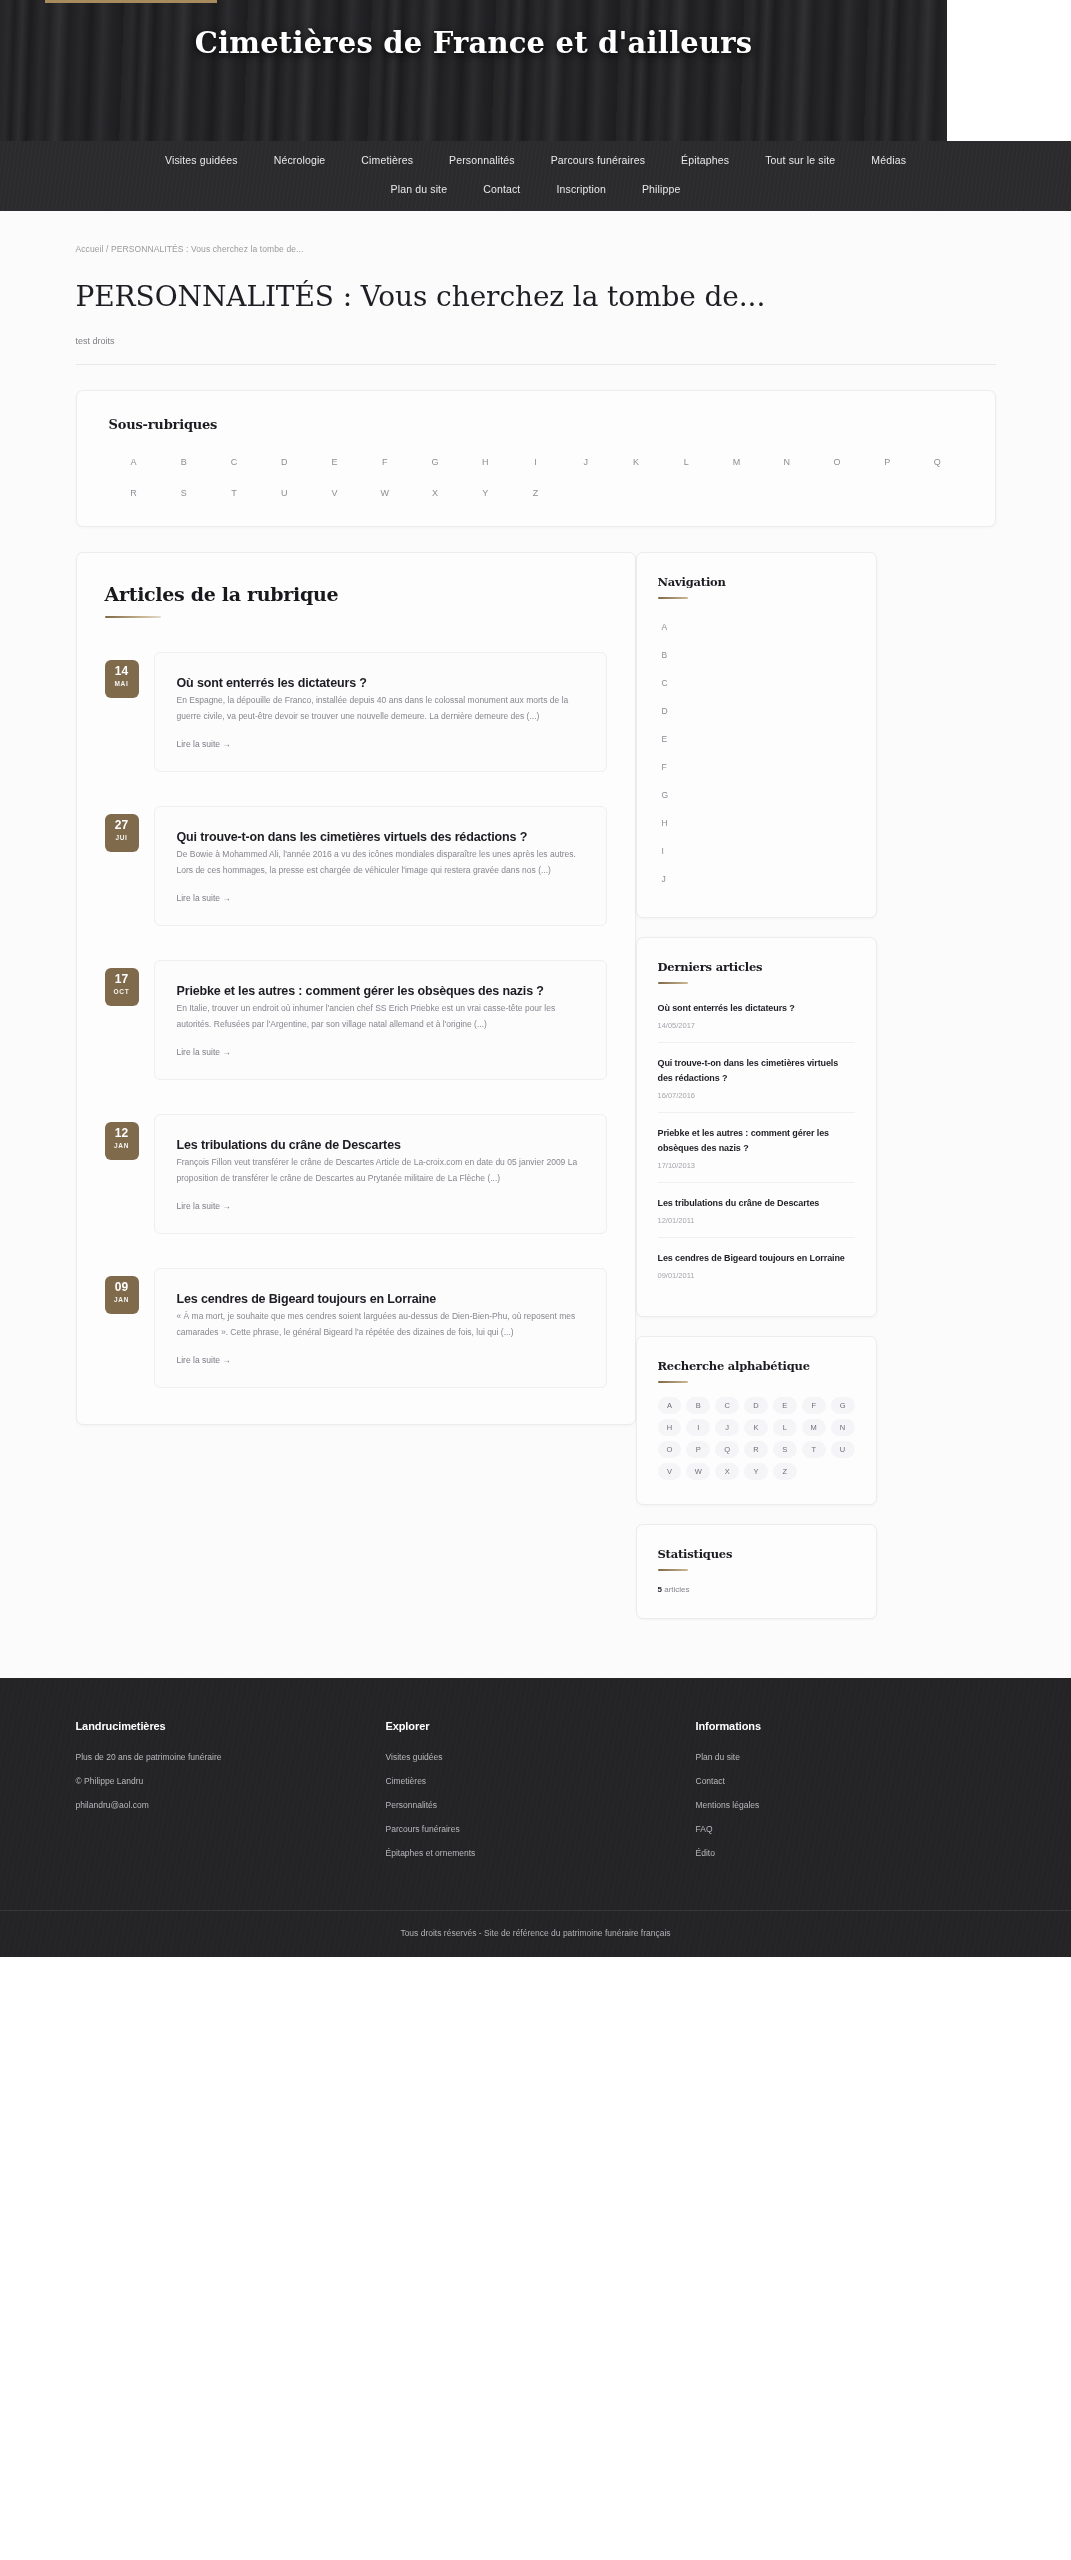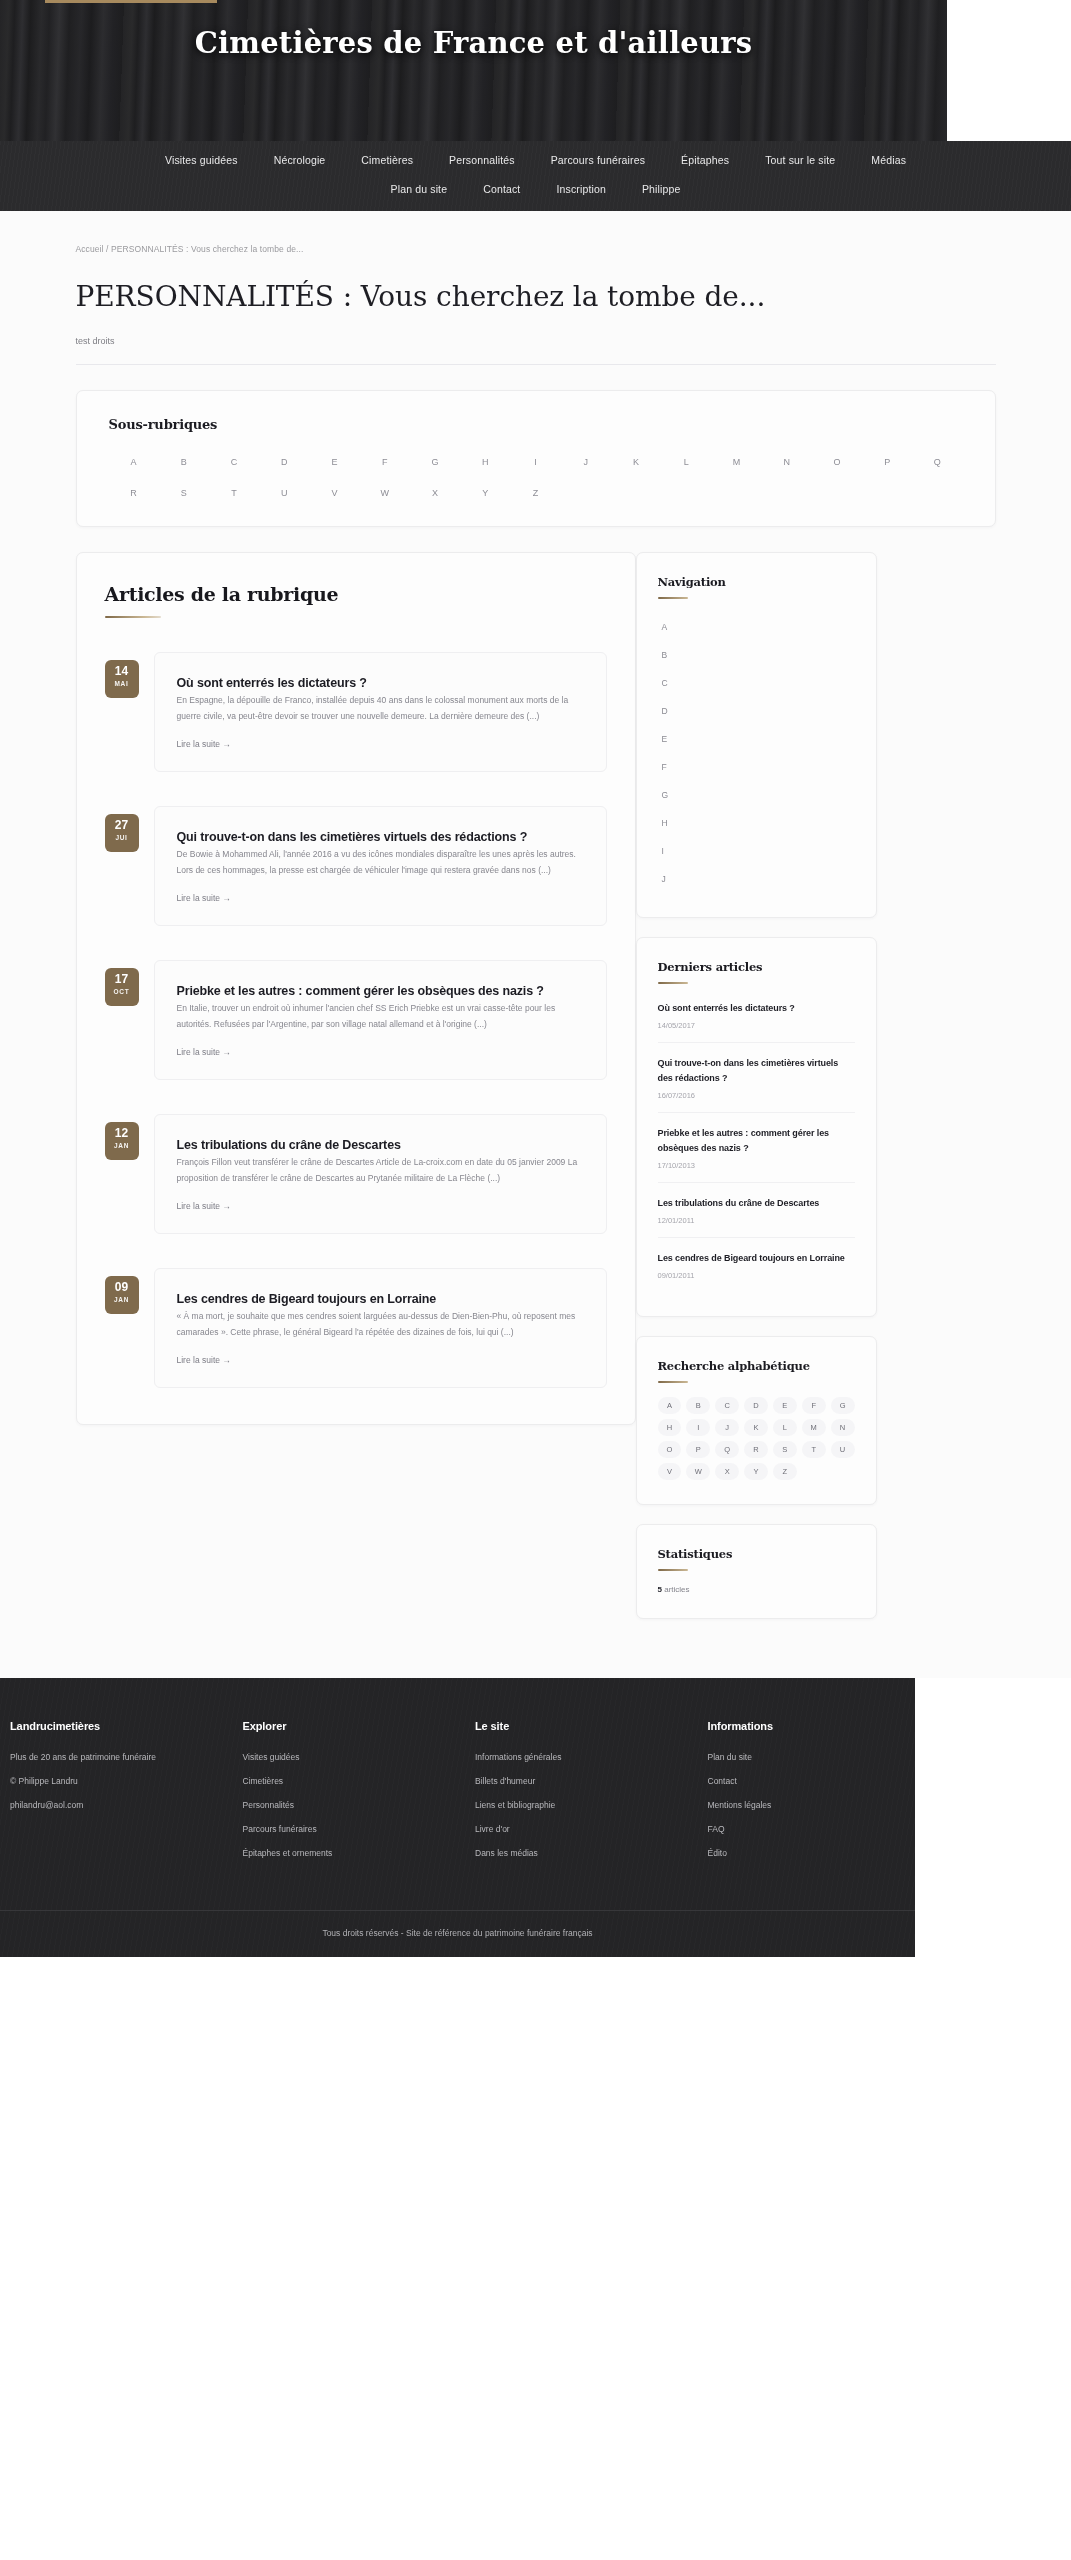--- a/index.html
+++ b/index.html
@@ -292,21 +292,21 @@
     display: flex; align-items: center; justify-content: center;
     text-decoration: none;
     cursor: pointer;
   }
 
   .stat-line { font-size: 8px; color: #84848c; }
   .stat-line b { color: #27272e; font-size: 8px; }
 
   
   .site-footer {
-    width: 915px;
+    width: 1071px;
     background:
       repeating-linear-gradient(100deg, rgba(255,255,255,0.014) 0 1px, rgba(0,0,0,0) 1px 5px),
       #242426;
     color: #d6d6d8;
     padding: 42px 0 0 0;
   }
   .footer-cols {
     width: 940px; margin: 0 auto;
     display: flex;
     padding-left: 10px;
@@ -560,28 +560,20 @@
       </div>
       <div class="footer-col">
         <div class="footer-col-title">Explorer</div>
         <a class="footer-link">Visites guidées</a>
         <a class="footer-link">Cimetières</a>
         <a class="footer-link">Personnalités</a>
         <a class="footer-link">Parcours funéraires</a>
         <a class="footer-link">Épitaphes et ornements</a>
       </div>
       <div class="footer-col">
-        <div class="footer-col-title">Le site</div>
-        <a class="footer-link">Informations générales</a>
-        <a class="footer-link">Billets d'humeur</a>
-        <a class="footer-link">Liens et bibliographie</a>
-        <a class="footer-link">Livre d'or</a>
-        <a class="footer-link">Dans les médias</a>
-      </div>
-      <div class="footer-col">
         <div class="footer-col-title">Informations</div>
         <a class="footer-link">Plan du site</a>
         <a class="footer-link">Contact</a>
         <a class="footer-link">Mentions légales</a>
         <a class="footer-link">FAQ</a>
         <a class="footer-link">Édito</a>
       </div>
     </div>
   <div class="footer-bottom">Tous droits réservés - Site de référence du patrimoine funéraire français</div>
 </footer>

